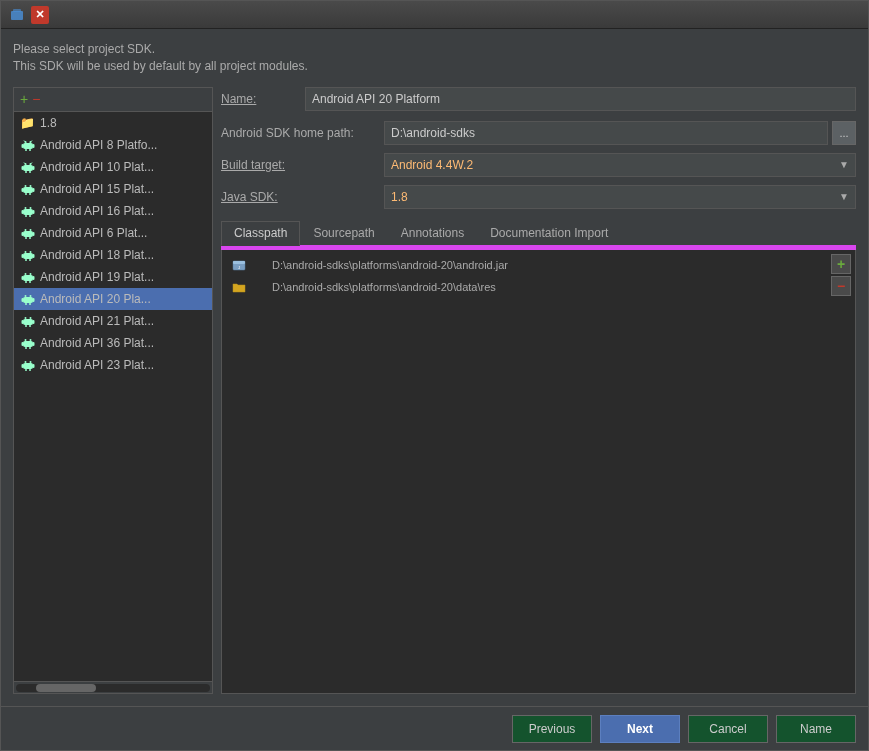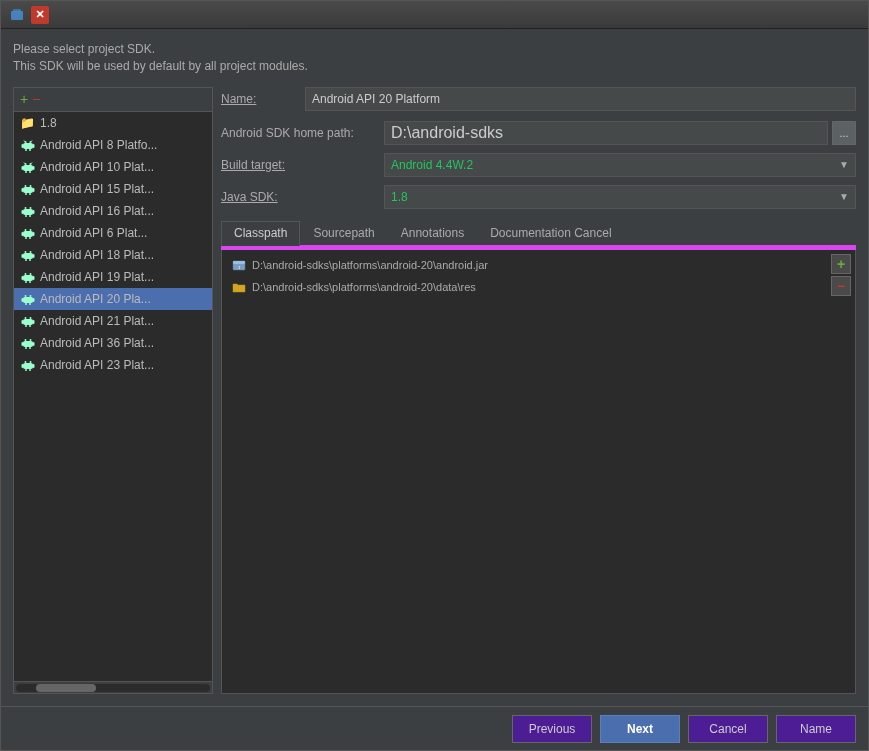--- a/index.html
+++ b/index.html
@@ -214,21 +214,21 @@
       flex: 1;
       gap: 4px;
     }
 
     .form-input-with-btn input {
       flex: 1;
       background: #45494a;
       border: 1px solid #555;
       color: #ccc;
       padding: 2px 6px;
-      font-size: 16px;
+      font-size: 12px;
       height: 24px;
     }
 
     .browse-btn {
       width: 24px;
       height: 24px;
       background: #5c6164;
       border: 1px solid #666;
       color: #ccc;
       font-size: 11px;
@@ -245,21 +245,21 @@
       background: #45494a;
       border: 1px solid #555;
       height: 24px;
       padding: 0 6px;
       cursor: pointer;
       position: relative;
     }
 
     .dropdown-text {
       flex: 1;
-      color: #22c55e;
+      color: #fdba74;
       font-size: 12px;
     }
 
     .dropdown-arrow {
       color: #aaa;
       font-size: 10px;
     }
 
     .tabs-container {
       display: flex;
@@ -305,20 +305,21 @@
       overflow-y: auto;
       padding: 4px;
     }
 
     .path-item {
       display: flex;
       align-items: center;
       padding: 3px 6px;
       cursor: pointer;
       height: 22px;
+      gap: 20px;
     }
 
     .path-icon {
       width: 14px;
       height: 14px;
       margin-right: 6px;
       flex-shrink: 0;
       display: inline-flex;
       align-items: center;
       justify-content: center;
@@ -359,21 +360,21 @@
       gap: 8px;
       padding: 0 12px;
       border-top: 1px solid #555;
       background: #3c3f41;
       flex-shrink: 0;
     }
 
     .footer-btn {
       min-width: 80px;
       height: 28px;
-      background: #4c1d95;
+      background: #14532d;
       border: 1px solid #666;
       color: #ccc;
       font-size: 12px;
       cursor: pointer;
       display: flex;
       align-items: center;
       justify-content: center;
       padding: 0 12px;
     }
 
@@ -644,21 +645,21 @@
             <div class="tab active">
               <span>Classpath</span>
             </div>
             <div class="tab">
               <span>Sourcepath</span>
             </div>
             <div class="tab">
               <span>Annotations</span>
             </div>
             <div class="tab">
-              <span>Documentation Cancel</span>
+              <span>Documentation Import</span>
             </div>
           </div>
           <div class="tab-content">
             <div class="tab-inner">
               <div class="paths-list">
 
                 <div class="path-item">
                   <span class="path-icon">
                     <svg width="14" height="14" viewBox="0 0 14 14">
                       <rect x="1" y="3" width="12" height="9" rx="1" fill="#7a9ec2" stroke="#5a7ea2" stroke-width="0.5"></rect>

